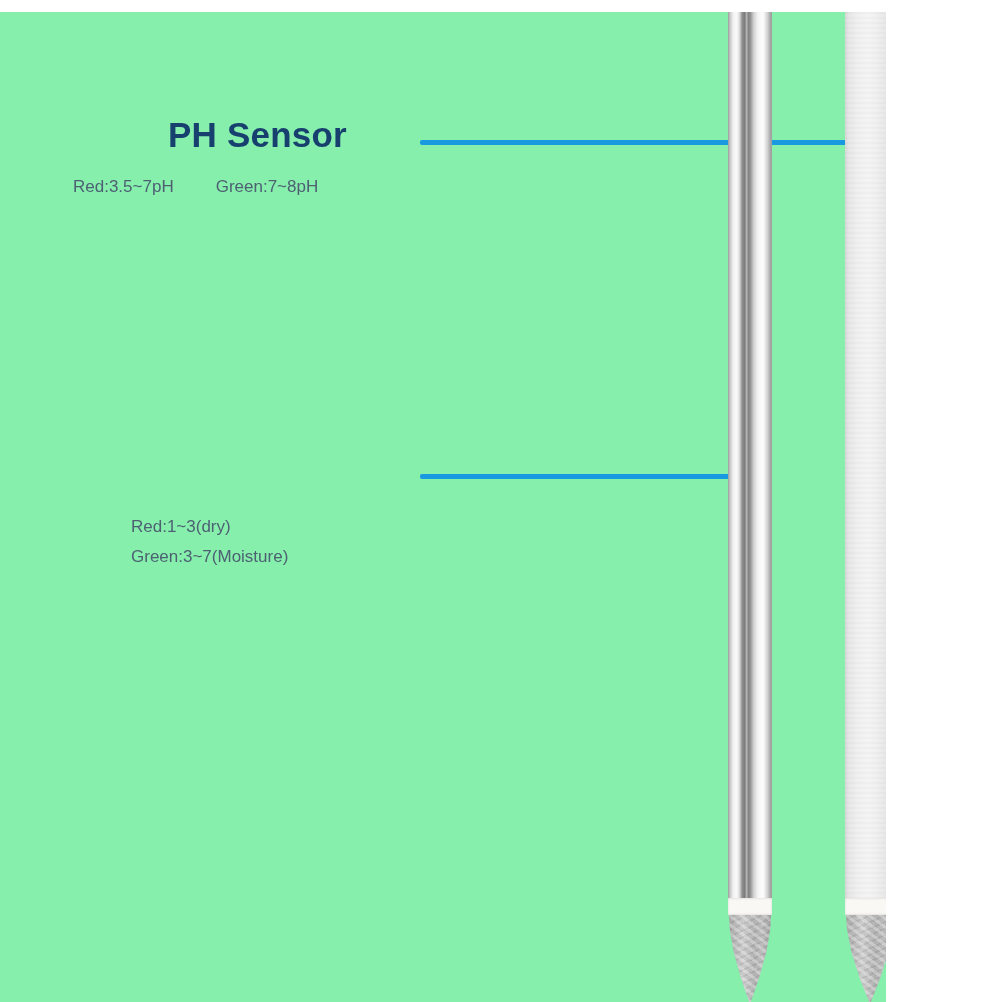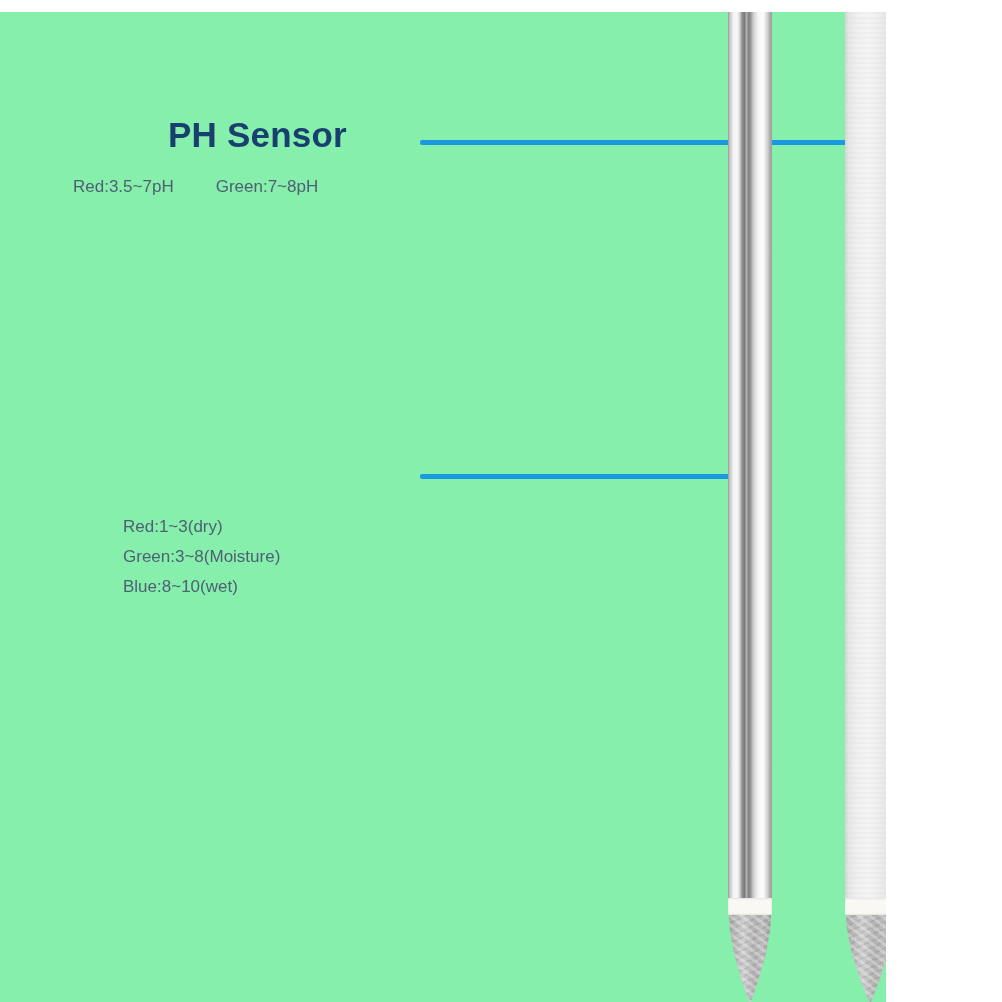--- a/index.html
+++ b/index.html
@@ -32,21 +32,21 @@
     color: #4d6173;
     font-size: 17px;
     font-weight: 400;
     white-space: nowrap;
     line-height: 30px;
   }
   #ph-title      { left: 168px; top: 102px; }
   #ph-detail     { left: 73px;  top: 160px; }
   #ph-detail .range-b { margin-left: 42px; }
   #moist-title   { left: 120px; top: 440px; }
-  #moist-detail  { left: 123px; top: 500px; }
+  #moist-detail  { left: 131px; top: 500px; }
 
   
   .callout-line {
     position: absolute;
     height: 5px;
     background: #1899e0;
     border-radius: 2px;
   }
   .callout-dot {
     position: absolute;
@@ -116,22 +116,21 @@
   <div id="ph-detail" class="callout-detail">
     <span class="range-a">Red:3.5~7pH</span><span class="range-b">Green:7~8pH</span>
   </div>
 
   <div id="ph-line" class="callout-line"></div>
   <div id="ph-dot" class="callout-dot"></div>
 
 
   <div id="moist-detail" class="callout-detail">
     <div>Red:1~3(dry)</div>
-    <div>Green:3~8(Moisture)</div>
-    <div>Blue:8~10(wet)</div>
+    <div>Green:3~7(Moisture)</div>
   </div>
 
   <div id="moist-line" class="callout-line"></div>
   <div id="moist-dot" class="callout-dot"></div>
 
   <div id="probe-metal-shaft" class="probe-shaft"></div>
   <div id="probe-metal-band" class="probe-band"></div>
   <div id="probe-metal-tip" class="probe-tip"></div>
 
   <div id="probe-white-shaft" class="probe-shaft"></div>

